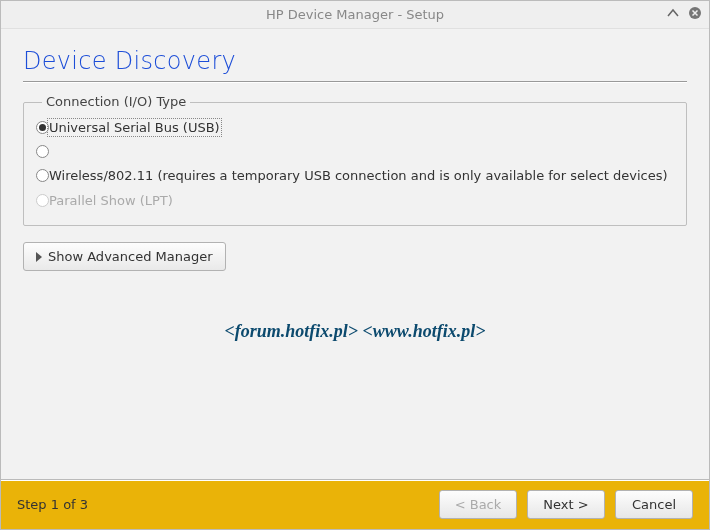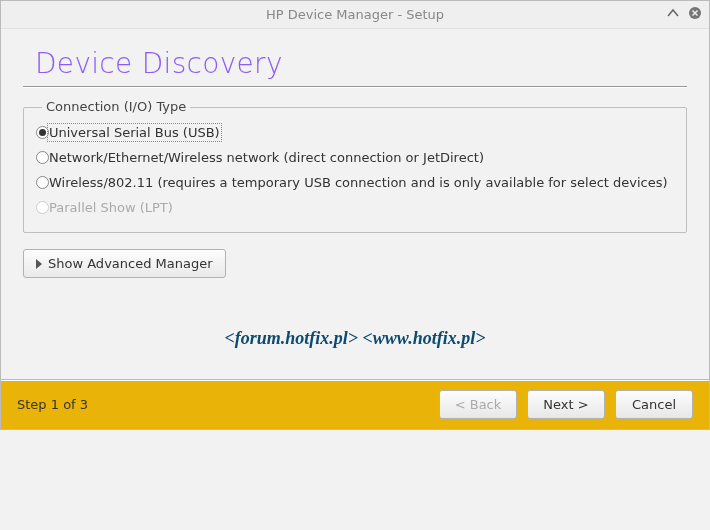--- a/index.html
+++ b/index.html
@@ -7,21 +7,21 @@
       font-family: "DejaVu Sans", "Liberation Sans", Arial, sans-serif;
       font-size: 13px;
       background: #f2f2f2;
       width: 710px;
       height: 530px;
       overflow: hidden;
       color: #333;
     }
     .window {
       width: 710px;
-      height: 430px;
+      height: 530px;
       background: #f2f2f2;
       border: 1px solid #bbb;
       display: flex;
       flex-direction: column;
     }
     .titlebar {
       height: 28px;
       background: #efefef;
       display: flex;
       align-items: center;
@@ -45,26 +45,25 @@
       color: #666;
       cursor: pointer;
     }
     .content {
       flex: 1;
       padding: 18px 22px 0 22px;
       display: flex;
       flex-direction: column;
     }
     .page-title {
-      font-size: 28px;
+      font-size: 24px;
       font-weight: 300;
-      color: #8b5cf6;
+      color: #1d4ed8;
       margin-bottom: 6px;
       letter-spacing: 0.3px;
-      margin-left: 12px;
     }
     .title-rule {
       height: 1px;
       background: #999;
       margin-bottom: 20px;
       box-shadow: 0 1px 0 #fff;
     }
     .groupbox {
       border: 1px solid #bfbfbf;
       border-radius: 2px;
@@ -199,21 +198,20 @@
 
       <div class="radio-row selected">
         <div class="radio-dot">
             <div class="inner"></div>
           </div>
         <span class="radio-label">Universal Serial Bus (USB)</span>
       </div>
 
       <div class="radio-row">
         <div class="radio-dot"></div>
-        <span class="radio-label">Network/Ethernet/Wireless network (direct connection or JetDirect)</span>
       </div>
 
       <div class="radio-row">
         <div class="radio-dot"></div>
         <span class="radio-label">Wireless/802.11 (requires a temporary USB connection and is only available for select devices)</span>
       </div>
 
       <div class="radio-row disabled">
         <div class="radio-dot"></div>
         <span class="radio-label">Parallel Show (LPT)</span>

